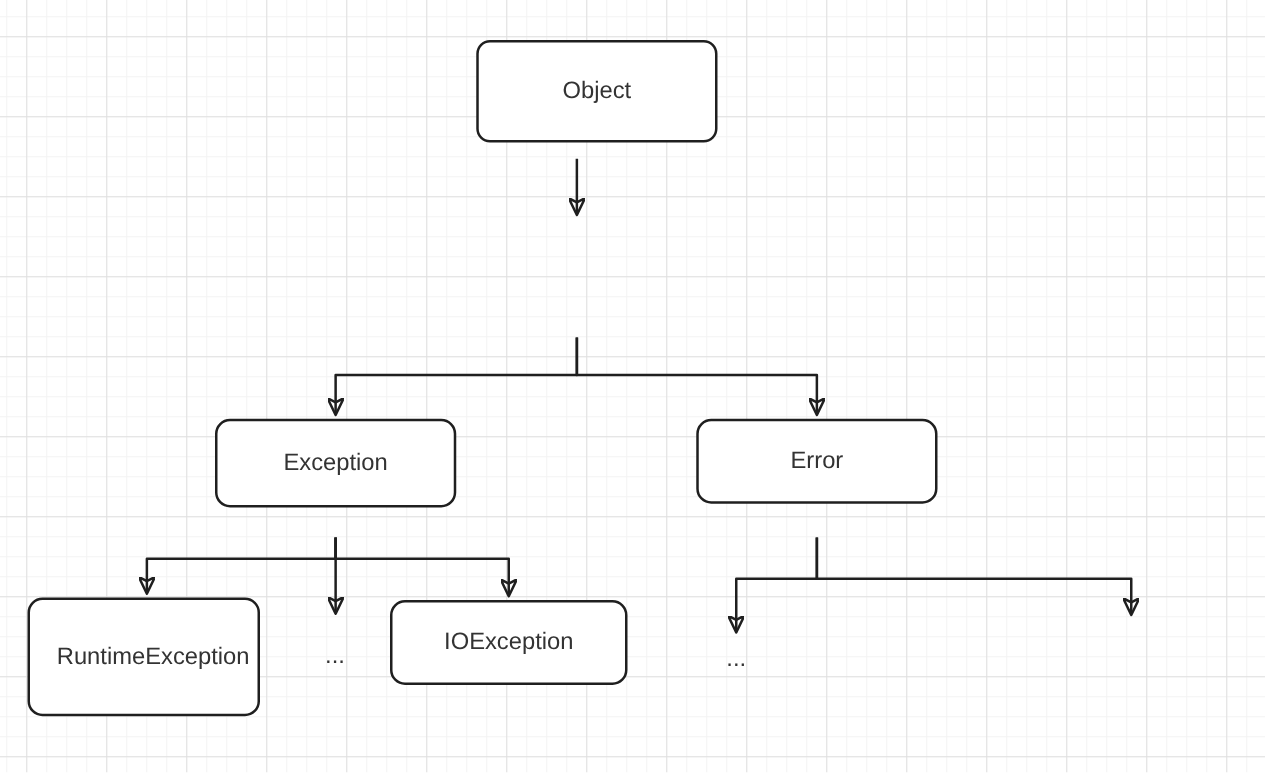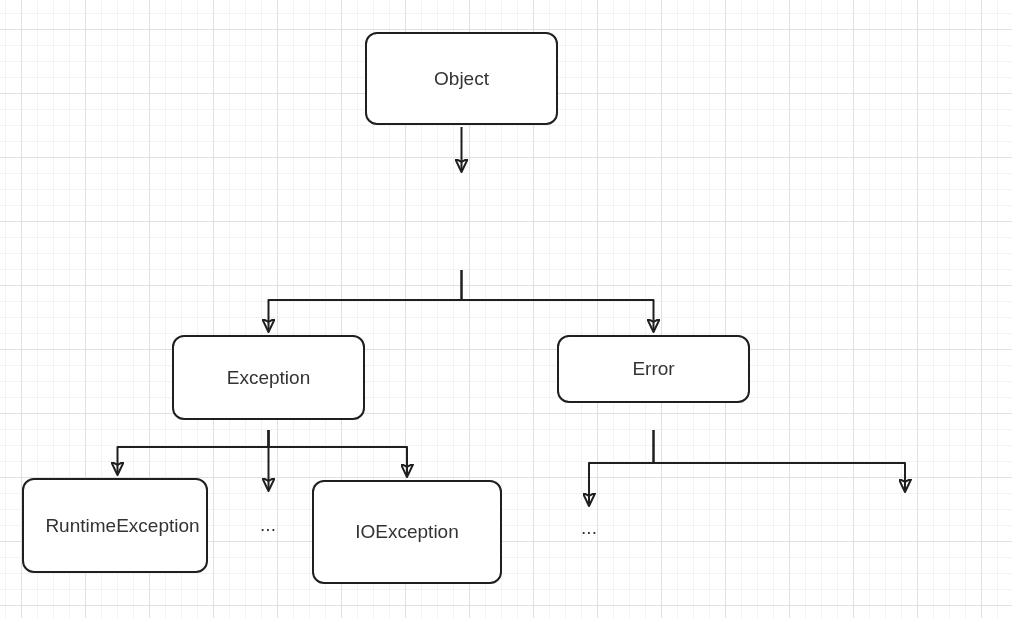--- a/index.html
+++ b/index.html
@@ -76,39 +76,39 @@
     <path d="M461.5 270 V300 H653.5 V331" marker-end="url(#arrow)"></path>
 
     <path d="M268.5 430 V447 H117.5 V474" marker-end="url(#arrow)"></path>
     <path d="M268.5 430 V490" marker-end="url(#arrow)"></path>
     <path d="M268.5 430 V447 H407 V476" marker-end="url(#arrow)"></path>
 
     <path d="M653.5 430 V463 H589 V505" marker-end="url(#arrow)"></path>
     <path d="M653.5 430 V463 H905 V491" marker-end="url(#arrow)"></path>
   </svg>
 
-  <div class="node" style="left:365px; top:32px; width:193px; height:93px;">
+  <div class="node" style="left:381px; top:32px; width:193px; height:82px;border-radius:11px;">
     <span>Object</span>
   </div>
 
 
-  <div class="node" style="left:172px; top:335px; width:193px; height:85px;">
+  <div class="node" style="left:172px; top:335px; width:193px; height:71px;">
     <span>Exception</span>
   </div>
 
   <div class="node" style="left:557px; top:335px; width:193px; height:68px;">
     <span>Error</span>
   </div>
 
   <div class="node" style="left:22px; top:478px; width:186px; height:95px;padding-left:15px;">
     <span>RuntimeException</span>
   </div>
 
   <div class="ellipsis" style="left:238px; top:514px;">...</div>
 
-  <div class="node" style="left:312px; top:480px; width:190px; height:104px;">
+  <div class="node" style="left:312px; top:480px; width:190px; height:68px;">
     <span>IOException</span>
   </div>
 
   <div class="ellipsis" style="left:559px; top:517px;">...</div>
 
 
 </div>
 
 </body></html>

